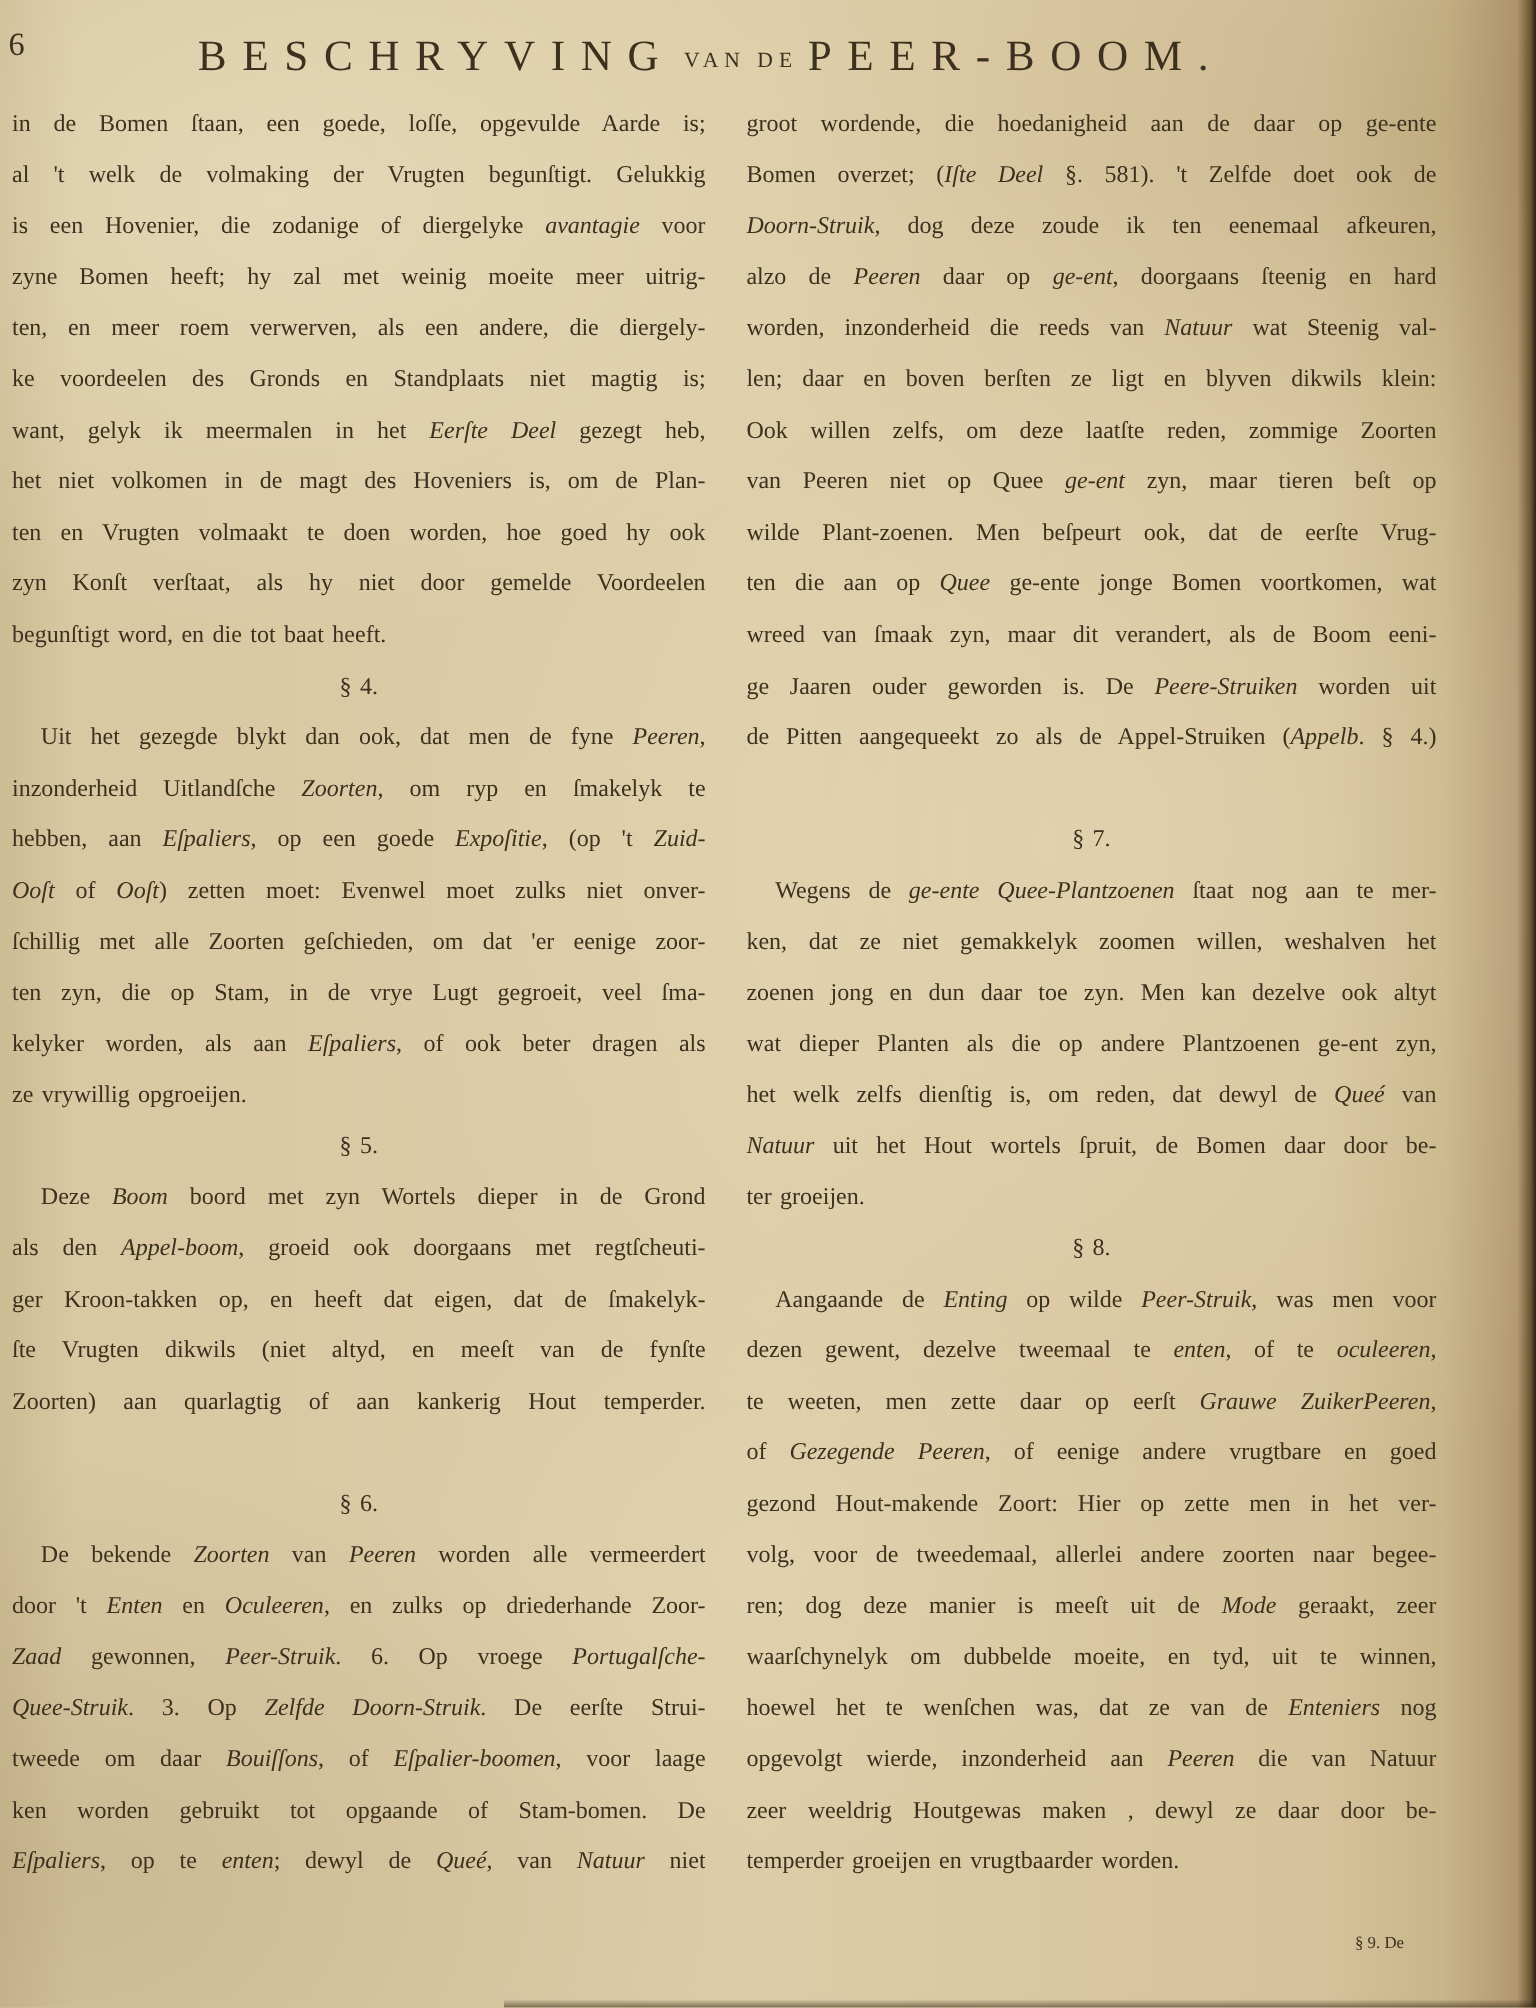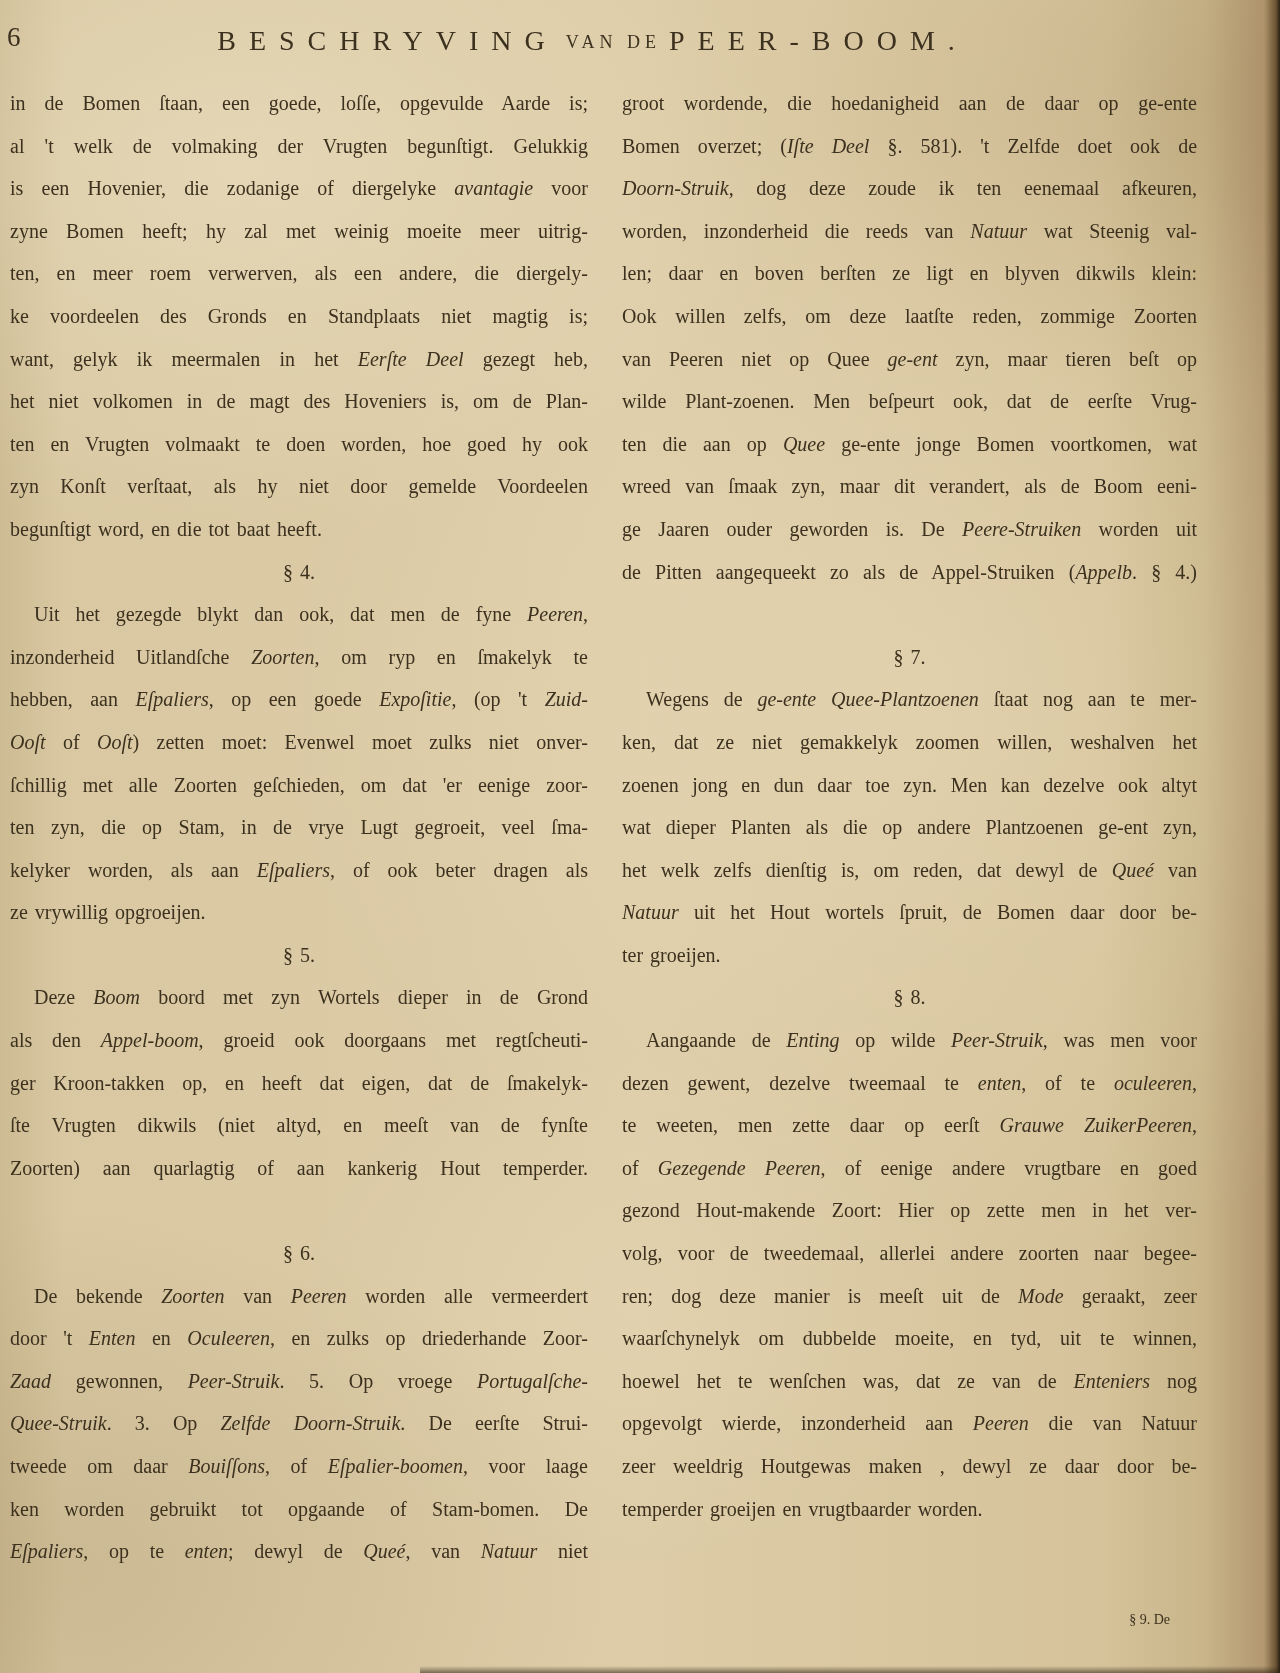--- a/index.html
+++ b/index.html
@@ -24,21 +24,21 @@
       radial-gradient(ellipse 620px 430px at 94% 6%, rgba(128,100,58,0.12), transparent 70%),
       radial-gradient(ellipse 500px 380px at 50% 78%, rgba(255,248,226,0.12), transparent 70%),
       linear-gradient(90deg,#cdbb93 0%,#d9c8a2 5%,#ddcca7 50%,#d6c39b 86%,#c9b589 94%,#b1966f 99%,#9a7f58 100%),
       #d7c59e;}
   .edge-right{position:absolute;top:0;right:0;width:16px;height:100%;
     background:linear-gradient(90deg, rgba(90,70,40,0) 0%, rgba(104,82,48,0.40) 35%, #6e5735 72%, #2a2013 100%);}
   .edge-bottom{position:absolute;bottom:0;left:420px;width:860px;height:7px;
     background:linear-gradient(180deg, rgba(40,30,15,0) 0%, rgba(40,30,15,0.55) 100%);}
   .pagenum{position:absolute;left:7px;top:22px;font-size:27px;}
   .title{position:absolute;left:0;top:25px;width:1185px;text-align:center;white-space:nowrap;}
-  .title .big{font-size:28px;letter-spacing:13px;}
+  .title .big{font-size:36px;letter-spacing:13px;}
   .title .small{font-size:18px;letter-spacing:5px;text-transform:uppercase;margin:0 8px;position:relative;top:-2px;}
   .col{position:absolute;top:82px;font-size:20px;line-height:42.6px;word-spacing:2px;}
   .col-left{left:10px;width:578px;}
   .col-right{left:622px;width:575px;}
   .line{height:42.6px;overflow:hidden;text-align:justify;text-align-last:justify;}
   .line.noj{text-align-last:left;}
   .line.ind{text-indent:24px;}
   .sec-h{height:42.6px;text-align:center;text-align-last:center;}
   .sec-h.extra{margin-top:42.6px;}
   .it{font-style:italic;margin-top:37px;}
@@ -76,30 +76,31 @@
     <div class="line noj"><span>ze vrywillig opgroeijen.</span></div>
     <div class="sec-h">§ 5.</div>
     <div class="line ind"><span>Deze </span><span class="it">Boom</span><span> boord met zyn Wortels dieper in de Grond</span></div>
     <div class="line"><span>als den </span><span class="it">Appel-boom</span><span>, groeid ook doorgaans met regtſcheuti-</span></div>
     <div class="line"><span>ger Kroon-takken op, en heeft dat eigen, dat de ſmakelyk-</span></div>
     <div class="line"><span>ſte Vrugten dikwils (niet altyd, en meeſt van de fynſte</span></div>
     <div class="line"><span>Zoorten) aan quarlagtig of aan kankerig Hout temperder.</span></div>
     <div class="sec-h extra">§ 6.</div>
     <div class="line ind"><span>De bekende </span><span class="it">Zoorten</span><span> van </span><span class="it">Peeren</span><span> worden alle vermeerdert</span></div>
     <div class="line"><span>door 't </span><span class="it">Enten</span><span> en </span><span class="it">Oculeeren</span><span>, en zulks op driederhande Zoor-</span></div>
-    <div class="line"><span class="it">Zaad</span><span> gewonnen, </span><span class="it">Peer-Struik</span><span>. 5. Op vroege </span><span class="it">Portugalſche-</span></div>
+    <div class="line"><span class="it">Zaad</span><span> gewonnen, </span><span class="it">Peer-Struik</span><span>. 6. Op vroege </span><span class="it">Portugalſche-</span></div>
     <div class="line"><span class="it">Quee-Struik</span><span>. 3. Op </span><span class="it">Zelfde Doorn-Struik</span><span>. De eerſte Strui-</span></div>
     <div class="line"><span>tweede om daar </span><span class="it">Bouiſſons</span><span>, of </span><span class="it">Eſpalier-boomen</span><span>, voor laage</span></div>
     <div class="line"><span>ken worden gebruikt tot opgaande of Stam-bomen. De</span></div>
     <div class="line"><span class="it">Eſpaliers</span><span>, op te </span><span class="it">enten</span><span>; dewyl de </span><span class="it">Queé</span><span>, van </span><span class="it">Natuur</span><span> niet</span></div>
   </div>
 <div class="col col-right">
     <div class="line"><span>groot wordende, die hoedanigheid aan de daar op ge-ente</span></div>
     <div class="line"><span>Bomen overzet; (</span><span class="it">Iſte Deel</span><span> §. 581). 't Zelfde doet ook de</span></div>
     <div class="line"><span class="it">Doorn-Struik</span><span>, dog deze zoude ik ten eenemaal afkeuren,</span></div>
+    <div class="line"><span>alzo de </span><span class="it">Peeren</span><span> daar op </span><span class="it">ge-ent</span><span>, doorgaans ſteenig en hard</span></div>
     <div class="line"><span>worden, inzonderheid die reeds van </span><span class="it">Natuur</span><span> wat Steenig val-</span></div>
     <div class="line"><span>len; daar en boven berſten ze ligt en blyven dikwils klein:</span></div>
     <div class="line"><span>Ook willen zelfs, om deze laatſte reden, zommige Zoorten</span></div>
     <div class="line"><span>van Peeren niet op Quee </span><span class="it">ge-ent</span><span> zyn, maar tieren beſt op</span></div>
     <div class="line"><span>wilde Plant-zoenen. Men beſpeurt ook, dat de eerſte Vrug-</span></div>
     <div class="line"><span>ten die aan op </span><span class="it">Quee</span><span> ge-ente jonge Bomen voortkomen, wat</span></div>
     <div class="line"><span>wreed van ſmaak zyn, maar dit verandert, als de Boom eeni-</span></div>
     <div class="line"><span>ge Jaaren ouder geworden is. De </span><span class="it">Peere-Struiken</span><span> worden uit</span></div>
     <div class="line"><span>de Pitten aangequeekt zo als de Appel-Struiken (</span><span class="it">Appelb</span><span>. § 4.)</span></div>
     <div class="sec-h extra">§ 7.</div>

